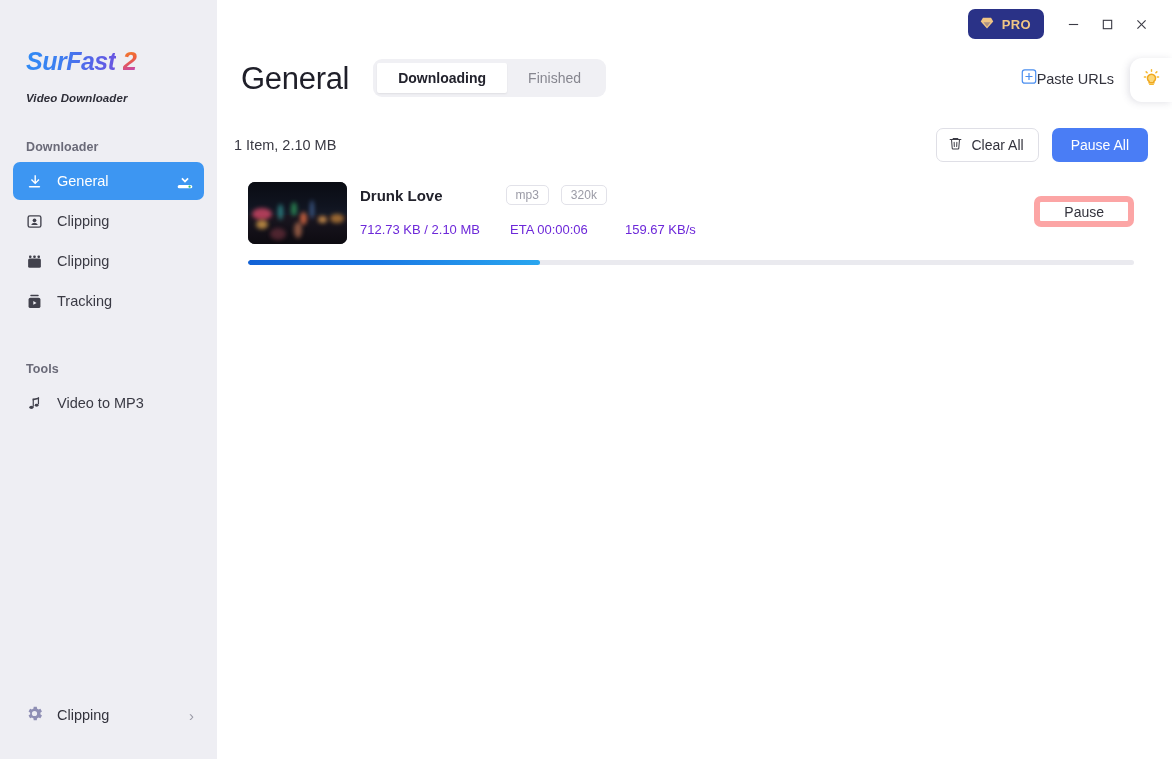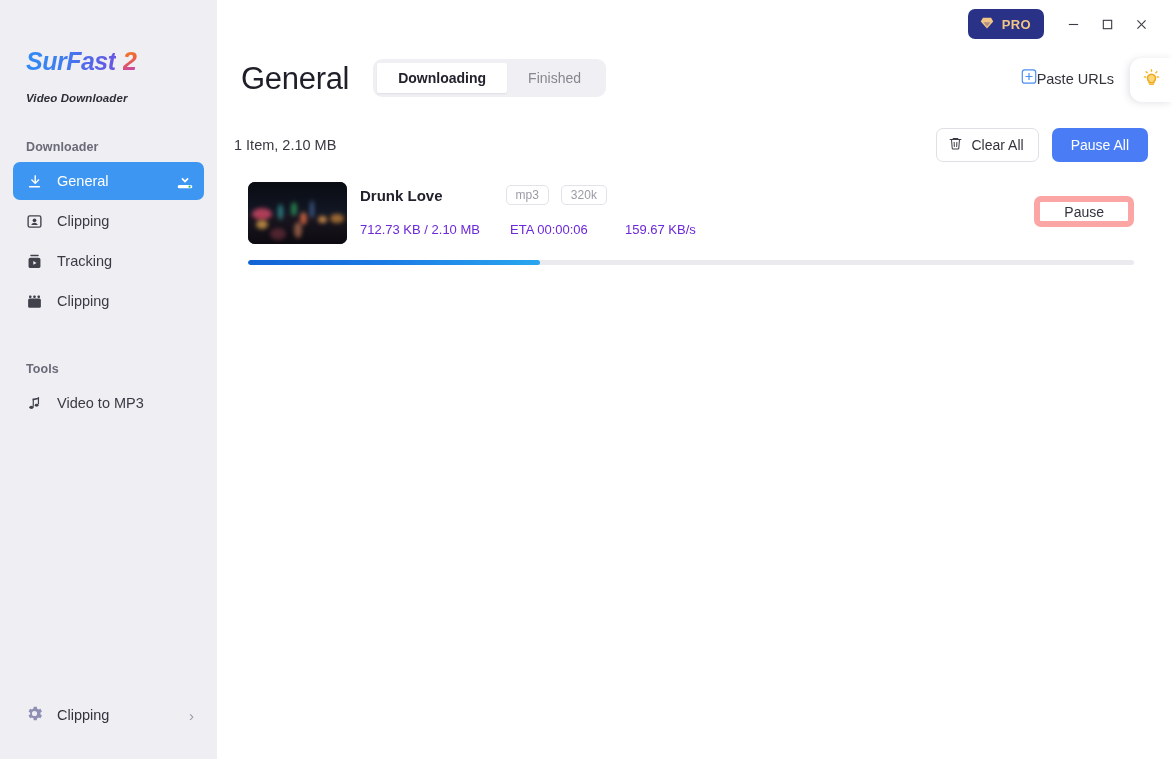--- a/index.html
+++ b/index.html
@@ -227,38 +227,38 @@
           <circle cx="12" cy="10.3" r="2.6" fill="#41414c" stroke="none"></circle>
           <path d="M7.4 17c.9-2.1 2.7-3.1 4.6-3.1s3.7 1 4.6 3.1" fill="#41414c" stroke="none"></path>
         </svg>
       </span>
       <span class="nav-label">Clipping</span>
     </div>
 
     <div class="nav-item">
       <span class="ic">
         <svg width="17" height="17" viewBox="0 0 24 24">
-          <rect x="6" y="2.6" width="12" height="2.1" rx="1.05" fill="#41414c"></rect>
-          <rect x="3.6" y="6.6" width="16.8" height="14.6" rx="2.6" fill="#41414c"></rect>
-          <path d="M10.3 11.3l4.6 2.7-4.6 2.7z" fill="#eeeef3"></path>
-        </svg>
-      </span>
-      <span class="nav-label">Tracking</span>
-    </div>
-
-    <div class="nav-item">
-      <span class="ic">
-        <svg width="17" height="17" viewBox="0 0 24 24">
           <rect x="3" y="7.6" width="18" height="13.2" rx="2.2" fill="#41414c"></rect>
           <rect x="4.3" y="3.6" width="3.4" height="3.5" rx="1" fill="#41414c"></rect>
           <rect x="10.3" y="3.6" width="3.4" height="3.5" rx="1" fill="#41414c"></rect>
           <rect x="16.3" y="3.6" width="3.4" height="3.5" rx="1" fill="#41414c"></rect>
         </svg>
       </span>
       <span class="nav-label">Clipping</span>
+    </div>
+
+    <div class="nav-item">
+      <span class="ic">
+        <svg width="17" height="17" viewBox="0 0 24 24">
+          <rect x="6" y="2.6" width="12" height="2.1" rx="1.05" fill="#41414c"></rect>
+          <rect x="3.6" y="6.6" width="16.8" height="14.6" rx="2.6" fill="#41414c"></rect>
+          <path d="M10.3 11.3l4.6 2.7-4.6 2.7z" fill="#eeeef3"></path>
+        </svg>
+      </span>
+      <span class="nav-label">Tracking</span>
     </div>
 
     <div class="nav-section-label tools">Tools</div>
 
     <div class="nav-item">
       <span class="ic">
         <svg width="17" height="17" viewBox="0 0 24 24" fill="#41414c">
           <path d="M9.4 5.4l9-2v2.2l-9 2z"></path>
           <rect x="9.4" y="5.2" width="1.7" height="11.4"></rect>
           <rect x="16.7" y="3.2" width="1.7" height="10"></rect>

